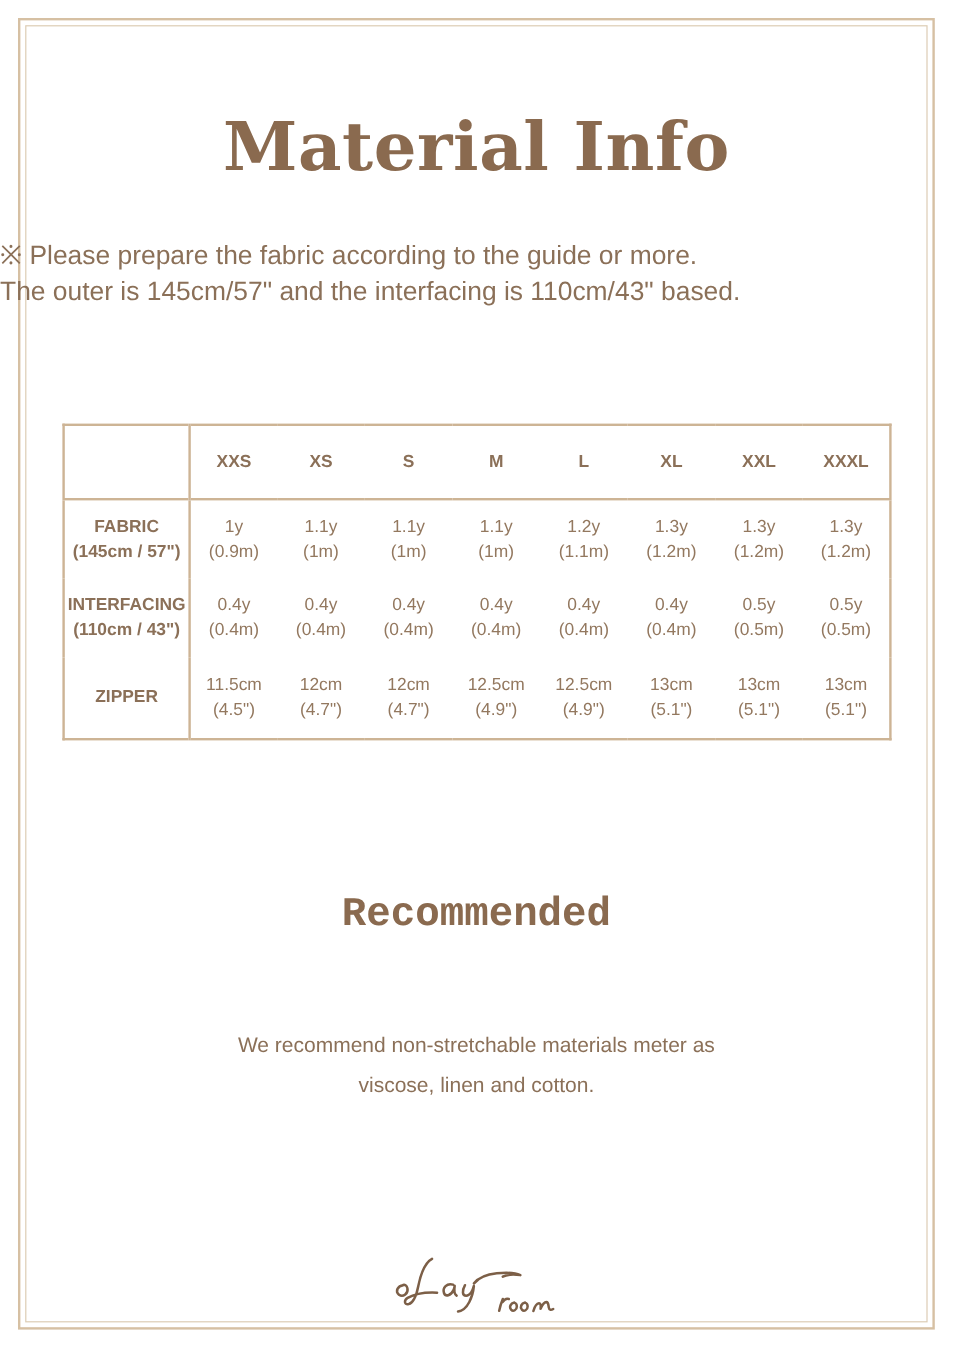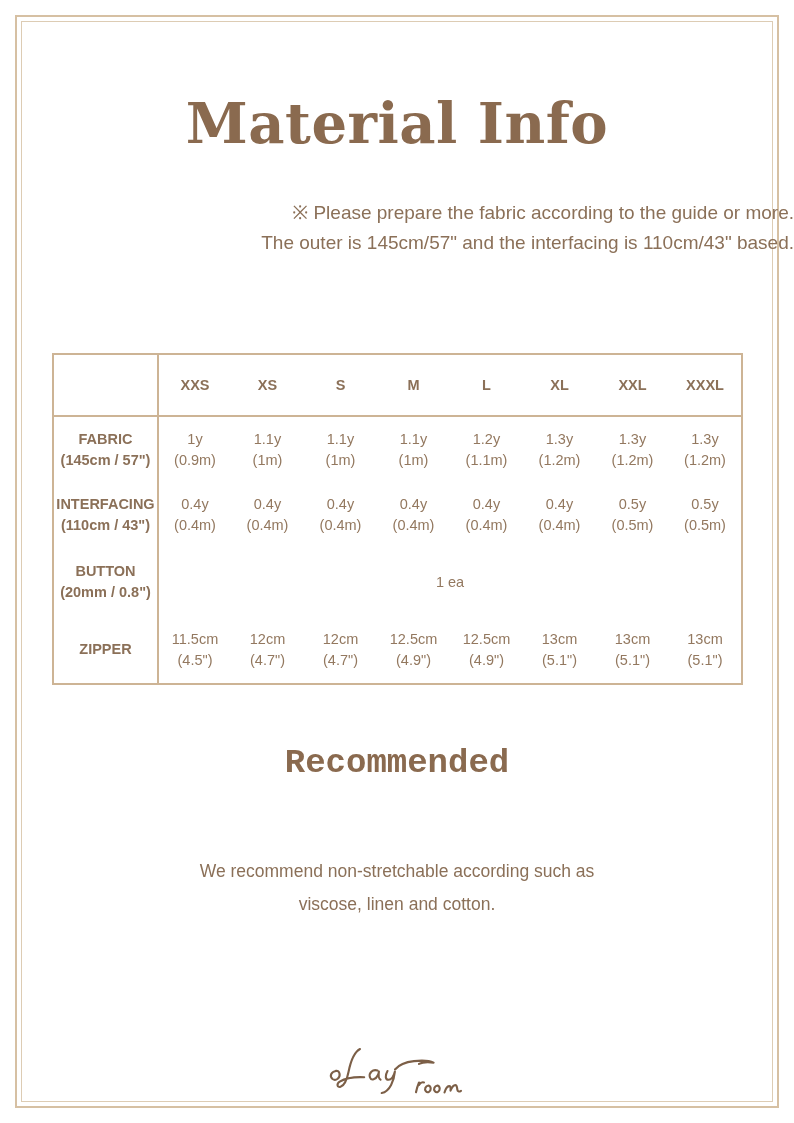--- a/index.html
+++ b/index.html
@@ -34,22 +34,22 @@
     position:absolute;top:90px;left:0;right:0;
     text-align:center;
     font-family:"DejaVu Serif","Liberation Serif",serif;
     font-weight:bold;
     font-size:56px;
     letter-spacing:0.5px;
     color:var(--heading);
   }
   .notes{
     position:absolute;top:198px;left:0;right:0;
-    text-align:right;
-    font-size:19px;
+    text-align:left;
+    font-size:22px;
     line-height:30px;
     color:var(--text);
   }
   table.materials{
     position:absolute;left:52px;top:353px;
     width:689px;
     border-collapse:collapse;
     table-layout:fixed;
     border:2px solid var(--tline);
     color:var(--text);
@@ -201,27 +201,20 @@
       <td>
         <div>0.5y</div>
         <div>(0.5m)</div>
       </td>
       <td>
         <div>0.5y</div>
         <div>(0.5m)</div>
       </td>
     </tr>
     <tr class="row-h68">
-      <th class="rowlabel">
-        <div>BUTTON</div>
-        <div>(20mm / 0.8")</div>
-      </th>
-      <td colspan="8">1 ea</td>
-    </tr>
-    <tr class="row-h68">
       <th class="rowlabel">ZIPPER</th>
       <td>
         <div>11.5cm</div>
         <div>(4.5")</div>
       </td>
       <td>
         <div>12cm</div>
         <div>(4.7")</div>
       </td>
       <td>
@@ -248,21 +241,21 @@
         <div>13cm</div>
         <div>(5.1")</div>
       </td>
     </tr>
   </tbody>
 </table>
 
 <h2 class="rec-title">Recommended</h2>
 
 <div class="rec-text">
-  <div>We recommend non-stretchable according such as</div>
+  <div>We recommend non-stretchable materials meter as</div>
   <div>viscose, linen and cotton.</div>
 </div>
 
 <div class="signature" title="ofay room">
   <svg viewBox="0 0 150 60" aria-label="ofay room">
 
     <path d="M14 35 c-4.5 0.5 -7 5 -3.5 8 c3.5 2.5 8 -1.5 7 -5.5 c-0.6 -2.4 -2.3 -3.1 -3.5 -2.7"></path>
 
     <path d="M38 13 c-6.5 3.5 -9.5 13 -11.5 23 c-1.6 8 -4.2 13.6 -8 14.8 c-3.4 1 -4.2 -3.2 -0.8 -5.2 c6.5 -3.8 16.5 -4.8 24.5 -4.4"></path>
 

